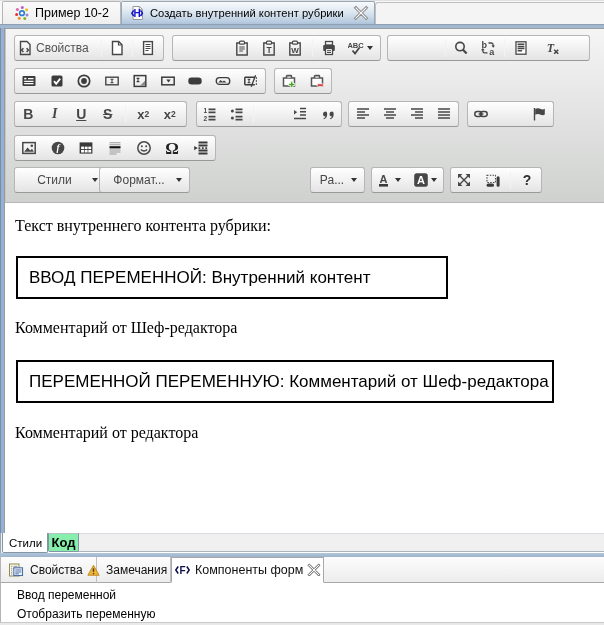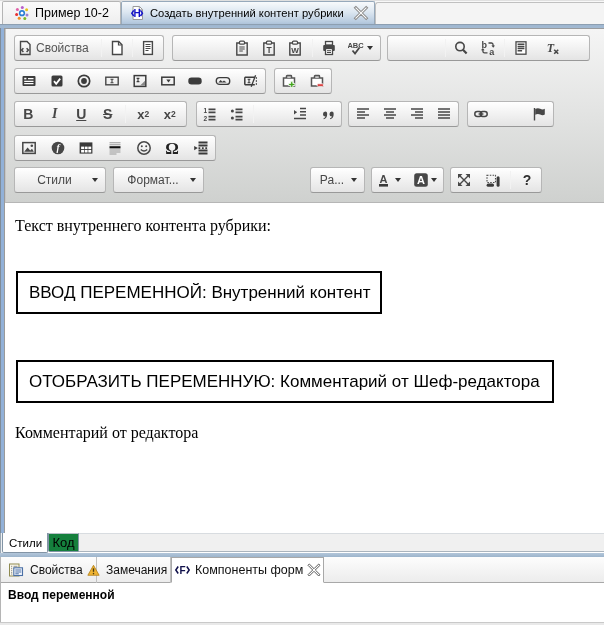--- a/index.html
+++ b/index.html
@@ -53,39 +53,39 @@
 .ptext { position:absolute; left:10px; white-space:nowrap; line-height:17px; }
 .vbox { position:absolute; left:11px; border:2.5px solid #000; background:#fff;
   font-family:"Liberation Sans", sans-serif; font-size:17px; color:#000;
   display:flex; align-items:center; padding-left:11px; white-space:nowrap; height:43px; }
 
 
 #dctabs { position:absolute; left:0; top:533px; width:604px; height:20px; background:#ffffff; }
 .dctab { position:absolute; top:0; font-size:12px; color:#000;
   display:flex; align-items:center; justify-content:center; background:#fff; }
 #dct1 { left:2px; width:46px; height:20px; border:1px solid #8294a5; border-top:none; border-radius:0 0 2px 2px; z-index:2; justify-content:flex-start; padding-left:6px; font-size:11.5px; }
-#dct2 { left:48px; width:31px; height:19px; font-size:13px; border:1px solid #8294a5; border-top:1px solid #b8c0c8; border-radius:0 0 2px 2px; background:#15803d; }
+#dct2 { left:48px; width:31px; height:19px; font-size:13px; border:1px solid #8294a5; border-top:1px solid #b8c0c8; border-radius:0 0 2px 2px; background:#86efac;font-weight:bold; }
 #dcrest { position:absolute; left:77px; top:0; width:527px; height:19px; background:#f0f0f0;
   border-bottom:1px solid #aab4bd; border-top:1px solid #d8dce0; }
 #dcleft { position:absolute; left:0; top:533px; width:2px; height:20px; background:#eef0f2; border-left:1px solid #9aa8b5;}
 #blueband2 { position:absolute; left:0; top:553px; width:604px; height:4px;
   background:linear-gradient(#b3c6da,#9cb4cc); }
 
 
 #panel { position:absolute; left:0; top:557px; width:604px; height:68px; background:#fff;
   border-left:1px solid #b5b5b5; }
 #ptabbar { position:absolute; left:0; top:0; width:603px; height:26px;
   background:linear-gradient(#fdfdfd,#ececec); border-bottom:1px solid #a8a8a8; }
 .ptab { position:absolute; top:0; height:26px; display:flex; align-items:center;
   font-size:12px; color:#111; white-space:nowrap; }
 .ptab .ic { margin:0 6px 0 7px; }
 #ptab3 { background:#ffffff; border:1px solid #a8a8a8; border-bottom:1px solid #fff;
   font-size:12.5px; }
 #prows { position:absolute; left:0; top:27px; width:603px; height:41px; background:#fff; }
-.prow { position:absolute; left:7px; font-size:12px; color:#000; white-space:nowrap; line-height:14px;font-weight:bold; }
+.prow { position:absolute; left:16px; font-size:12px; color:#000; white-space:nowrap; line-height:14px; }
 #botstrip { position:absolute; left:0; top:622px; width:604px; height:3px;
   background:#e9e9e9; border-top:1px solid #c9c9c9; }
 </style>
 </head>
 <body>
 <div id="root">
 
   <div id="tabstrip"></div>
   <div id="etab1" class="etab">
     <svg class="ic16" style="margin-left:11px" width="16" height="16" viewBox="0 0 16 16">
@@ -574,21 +574,21 @@
           </svg>
         </span>
       </div>
 
       <div class="combo" style="left:8px;top:139px;width:92px">
         <span class="ctext">Стили</span>
         <span class="carr">
           <span class="tri"></span>
         </span>
       </div>
-      <div class="combo" style="left:107px;top:139px;width:91px">
+      <div class="combo" style="left:93px;top:139px;width:91px">
         <span class="ctext">Формат...</span>
         <span class="carr">
           <span class="tri"></span>
         </span>
       </div>
       <div class="combo" style="left:304px;top:139px;width:55px">
         <span class="ctext">Ра...</span>
         <span class="carr">
           <span class="tri"></span>
         </span>
@@ -617,22 +617,23 @@
           <svg width="16" height="16">
             <use href="#i-blocks"></use>
           </svg>
         </span>
         <span class="sep" style="margin:0 4px"></span>
         <span class="btn" style="width:24px;font-size:14px;font-weight:bold;color:#2e2e2e">?</span>
       </div>
     </div>
     <div id="content">
       <div class="ptext" style="top:14px">Текст внутреннего контента рубрики:</div>
-      <div class="vbox" style="top:68px;width:366px">ВВОД ПЕРЕМЕННОЙ: Внутренний контент</div>
-      <div class="vbox" style="top:157px;width:538px">ОТОБРАЗИТЬ ПЕРЕМЕННУЮ: Комментарий от Шеф-редактора</div>
+      <div class="vbox" style="top:53px;width:432px">ВВОД ПЕРЕМЕННОЙ: Внутренний контент</div>
+      <div class="ptext" style="top:116px">Комментарий от Шеф-редактора</div>
+      <div class="vbox" style="top:157px;width:538px">ПЕРЕМЕННОЙ ПЕРЕМЕННУЮ: Комментарий от Шеф-редактора</div>
       <div class="ptext" style="top:221px">Комментарий от редактора</div>
     </div>
     <div id="dctabs">
       <div id="dcrest"></div>
       <div id="dct2" class="dctab">Код</div>
       <div id="dct1" class="dctab">Стили</div>
     </div>
     <div id="dcleft"></div>
 
   <div id="blueband2"></div>
@@ -663,17 +664,18 @@
           <path d="M4.2 4.5 L1.8 8 l2.4 3.5 M12.8 4.5 L15.2 8 l-2.4 3.5" fill="none" stroke="#10104a" stroke-width="1.5"></path>
         </svg>
         <span>Компоненты форм</span>
         <svg width="14" height="14" viewBox="0 0 14 14" style="margin-left:4px">
           <path d="M2.3 1 L7 5.7 L11.7 1 L13 2.3 L8.3 7 L13 11.7 L11.7 13 L7 8.3 L2.3 13 L1 11.7 L5.7 7 L1 2.3 Z" fill="#ffffff" stroke="#5a5a5a" stroke-width="1"></path>
         </svg>
       </div>
     </div>
     <div id="prows">
       <div class="prow" style="top:4px">Ввод переменной</div>
+      <div class="prow" style="top:23px">Отобразить переменную</div>
     </div>
   </div>
   <div id="botstrip"></div>
 
 </div>
 
 </body></html>

